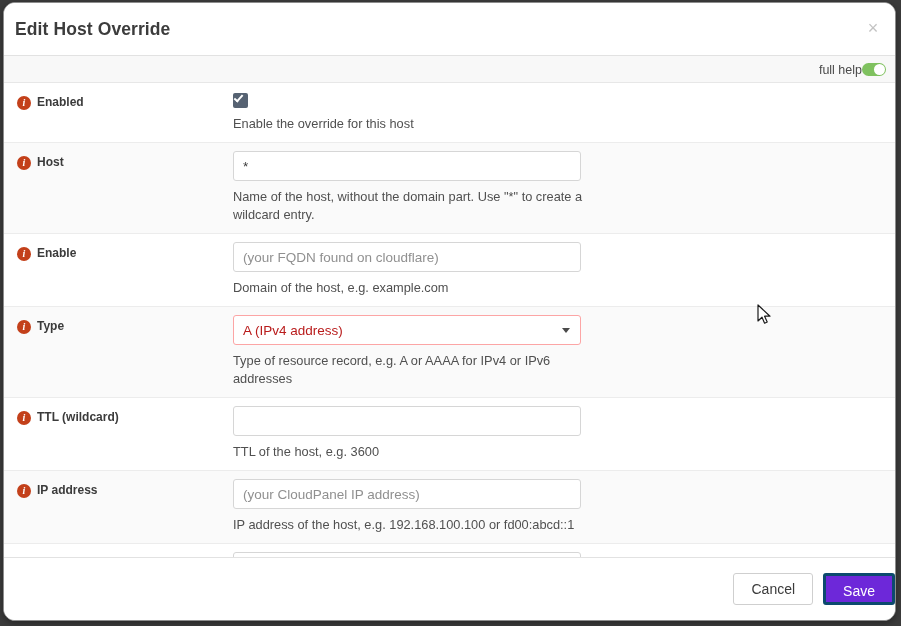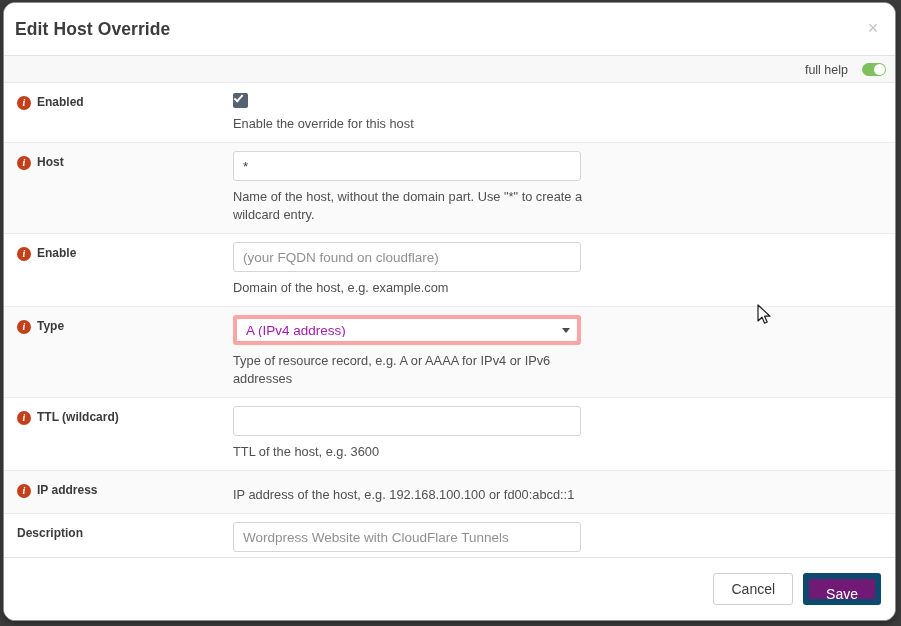--- a/index.html
+++ b/index.html
@@ -63,21 +63,21 @@
     flex: 0 0 27px;
     background: #f8f8f8;
     border-bottom: 1px solid #e7e7e7;
   }
   #helpbar-inner {
     position: absolute;
     right: 9px; top: 0;
     height: 27px;
     display: flex;
     align-items: center;
-    gap: 14px;
+    gap: 0;
     text-align: center;
   }
   #fullhelp-label {
     font-size: 12.5px;
     color: #4a4a4a;
   }
   #fullhelp-toggle {
     width: 24px; height: 13px;
     border-radius: 7px;
     background: #7fc15f;
@@ -161,26 +161,26 @@
 
   .sel-wrap {
     position: relative;
     width: 348px;
     height: 30px;
   }
   .sel-input {
     width: 348px;
     height: 30px;
     padding: 4px 26px 4px 9px;
-    border: 4px solid #fca5a5;
+    border: 1px solid #fca5a5;
     border-radius: 3px;
     background: #ffffff;
     font-family: "Liberation Sans", sans-serif;
     font-size: 13.5px;
-    color: #a21caf;
+    color: #b91c1c;
     appearance: none;
     -webkit-appearance: none;
     -moz-appearance: none;
     outline: none;
     cursor: pointer;
   }
   .sel-arrow {
     position: absolute;
     right: 11px; top: 13px;
     width: 0; height: 0;
@@ -217,40 +217,39 @@
 
   
   #dlg-footer {
     flex: 0 0 63px;
     height: 63px;
     background: #ffffff;
     border-top: 1px solid #e2e2e2;
     display: flex;
     align-items: center;
     justify-content: flex-end;
-    padding-right: 14px;
     gap: 10px;
   }
   .btn {
     font-family: "Liberation Sans", sans-serif;
     font-size: 14px;
     border-radius: 3px;
     cursor: pointer;
     padding: 0 17px;
     height: 32px;
     line-height: 30px;
   }
   #cancel-btn {
     background: #ffffff;
     border: 1px solid #cfcfcf;
     color: #3b3b3b;
   }
   #save-btn {
-    background: #701a75;
-    border: 6px solid #0c4a6e;
+    background: #6d28d9;
+    border: 3px solid #0c4a6e;
     color: #ffffff;
   }
 
   
   #mouse-cursor {
     position: absolute;
     left: 757px; top: 304px;
     width: 16px; height: 22px;
     pointer-events: none;
     z-index: 50;
@@ -336,20 +335,21 @@
         <div class="help-text">TTL of the host, e.g. 3600</div>
       </div>
     </div>
 
     <div class="form-row alt">
       <div class="row-label">
         <span class="info-icon">i</span>
         <span class="label-text">IP address</span>
       </div>
       <div class="row-field">
+        <input class="txt-input ghost" type="text" placeholder="(your CloudPanel IP address)" value="" style="">
         <div class="help-text">IP address of the host, e.g. 192.168.100.100 or fd00:abcd::1</div>
       </div>
     </div>
 
     <div class="form-row">
       <div class="row-label">
 
         <span class="label-text">Description</span>
       </div>
       <div class="row-field">

